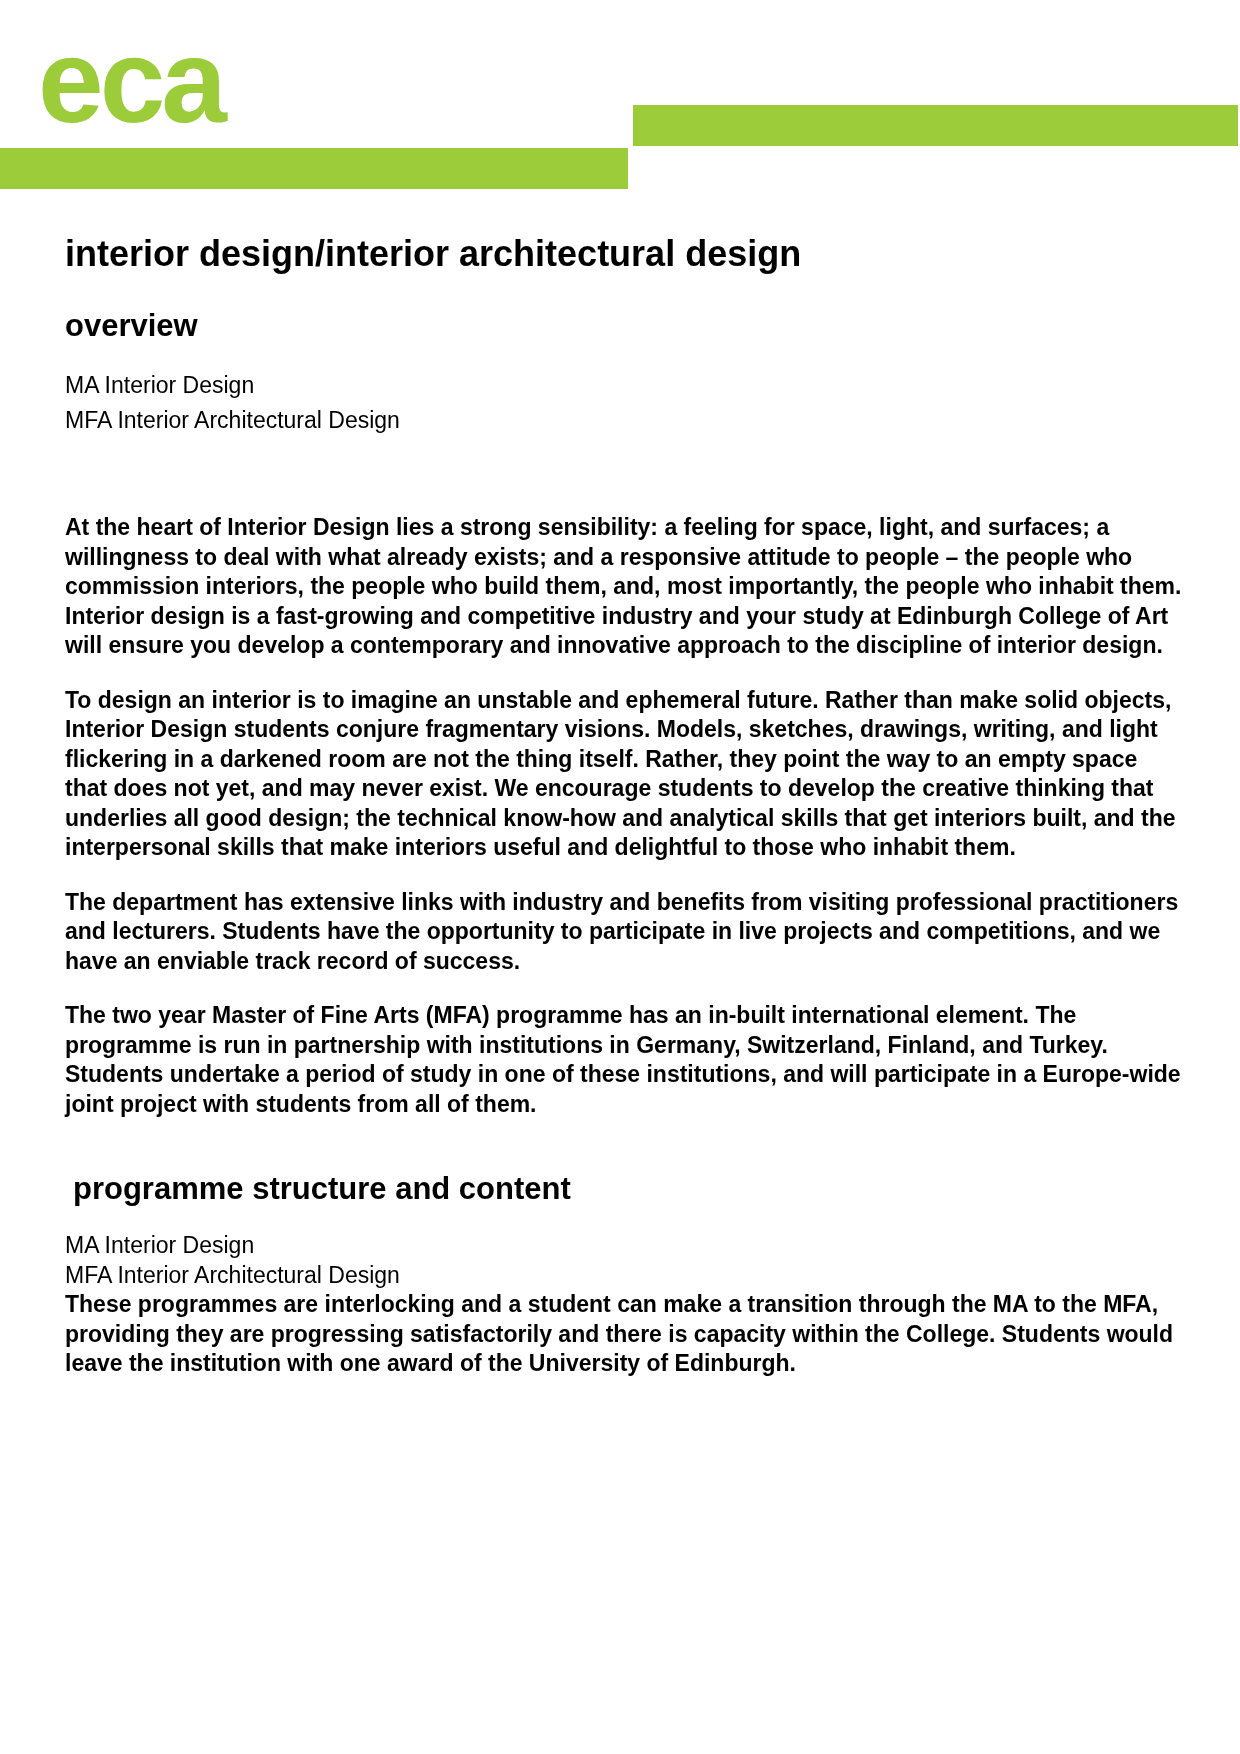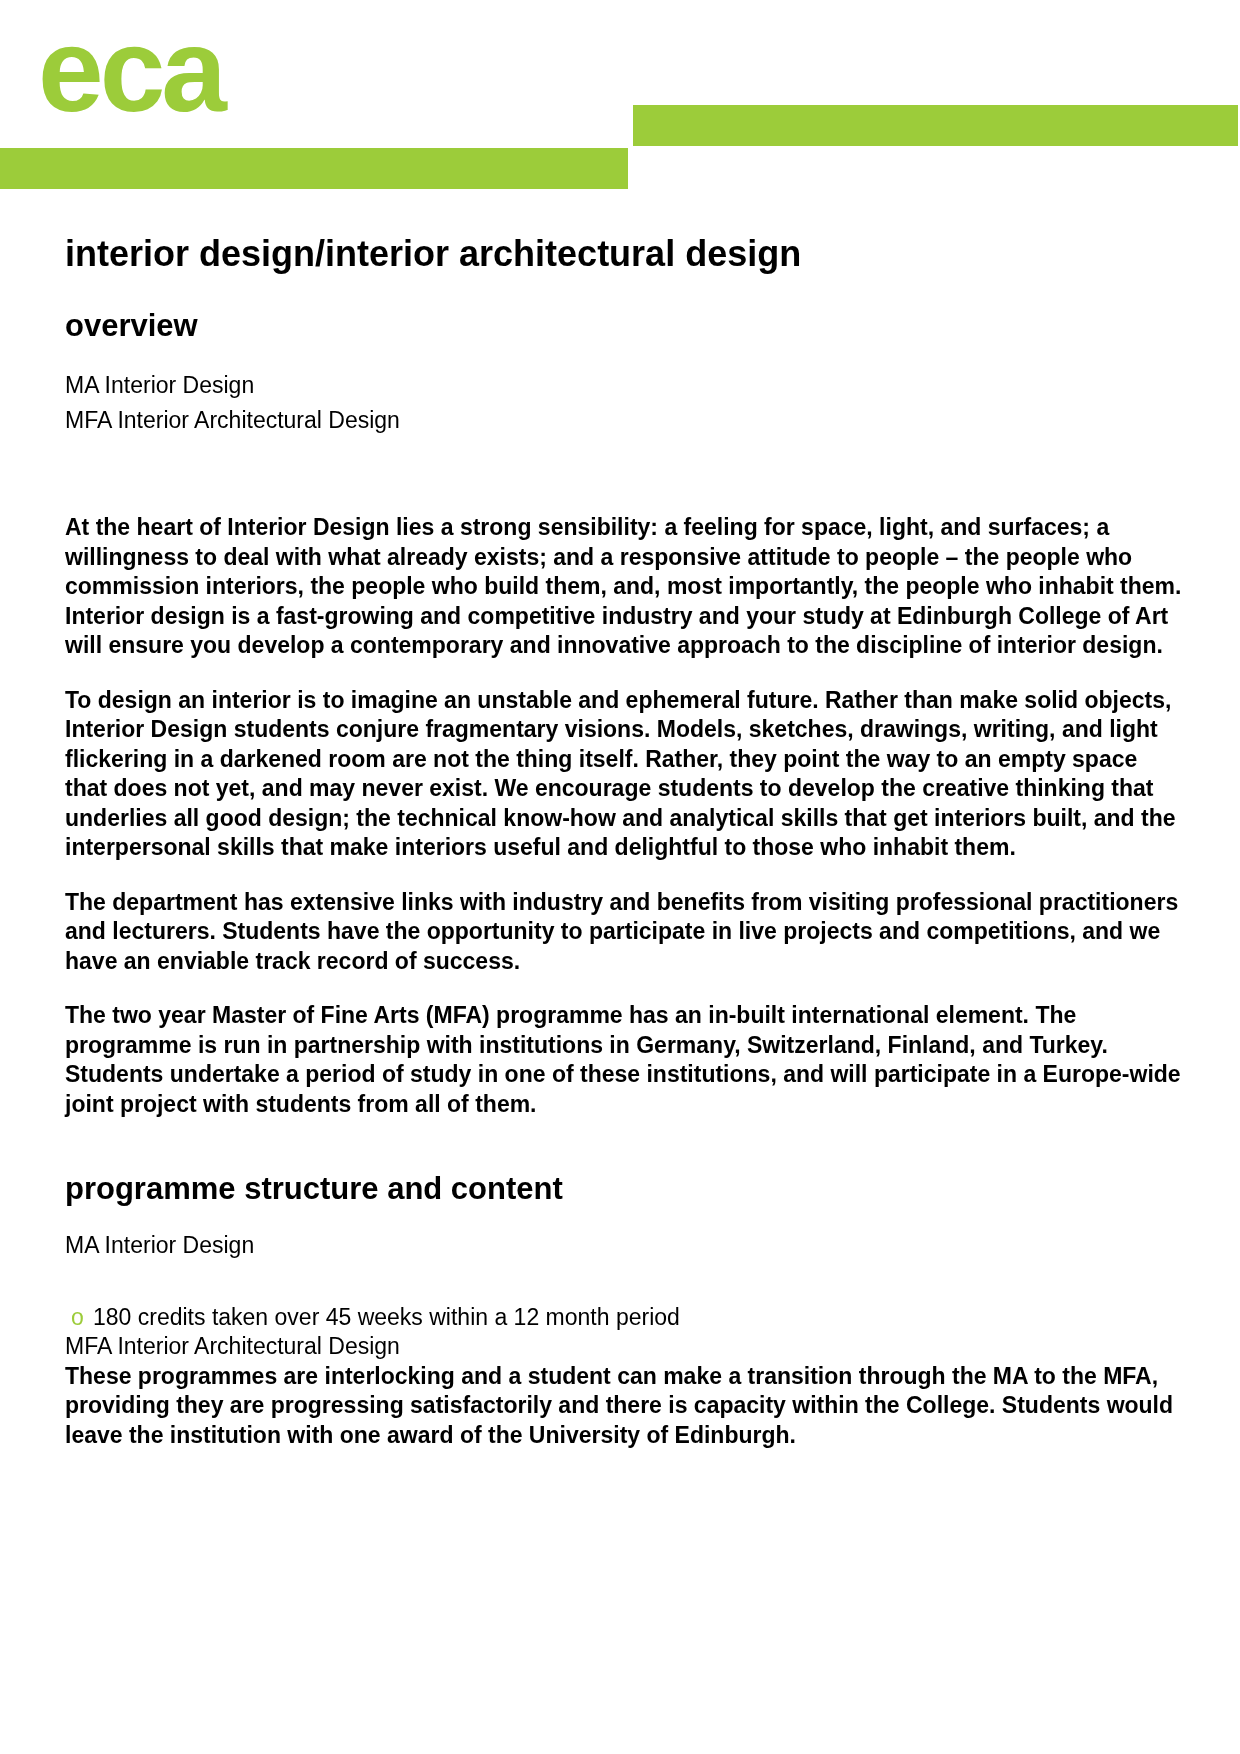--- a/index.html
+++ b/index.html
@@ -1,30 +1,30 @@
 <!DOCTYPE html>
 <html><head>
   <meta charset="utf-8">
   <style>
     html, body { margin: 0; padding: 0; background: #ffffff; }
     body { width: 1240px; height: 1754px; position: relative; overflow: hidden;
            font-family: "Liberation Sans", sans-serif; color: #000; }
-    .logo { position: absolute; left: 38px; top: 11px; font-family: "Liberation Sans", sans-serif;
+    .logo { position: absolute; left: 38px; top: 22px; font-family: "Liberation Sans", sans-serif;
             font-weight: bold; font-size: 118px; line-height: 1; letter-spacing: -4px; }
     .bar-left { position: absolute; left: 0; top: 148px; width: 628px; height: 41px; }
     .bar-right { position: absolute; left: 633px; top: 105px; width: 605px; height: 41px; }
     .content { position: absolute; left: 65px; top: 232px; width: 1120px; }
     .doc-title { font-size: 36px; margin: 0; line-height: 44px; font-weight: bold; }
     .section-heading { font-size: 31px; font-weight: bold; margin: 0; line-height: 40px; }
     .h-overview { margin-top: 30px; }
     .prog-list { margin-top: 22px; font-size: 23px; line-height: 35px; }
     .para { font-size: 23px; line-height: 29.5px; margin: 0; font-weight: bold; }
     .p1 { margin-top: 75px; }
     .p-gap { margin-top: 25px; }
-    .h-structure { margin-top: 50px; }
+    .h-structure { margin-top: 50px; margin-left: 8px; }
     .line { font-size: 23px; line-height: 29.5px; }
     .ma-label { margin-top: 22px; }
     .bullet-row { font-size: 23px; line-height: 29.5px; }
     .b1 { margin-top: 42px; }
     .b2 { margin-top: 41px; }
     .bullet { display: inline-block; width: 22px; padding-left: 6px; }
   </style>
 </head>
 <body>
 
@@ -42,19 +42,16 @@
   </div>
 
   <p class="para p1">At the heart of Interior Design lies a strong sensibility: a feeling for space, light, and surfaces; a willingness to deal with what already exists; and a responsive attitude to people – the people who commission interiors, the people who build them, and, most importantly, the people who inhabit them. Interior design is a fast-growing and competitive industry and your study at Edinburgh College of Art will ensure you develop a contemporary and innovative approach to the discipline of interior design.</p>
   <p class="para p-gap">To design an interior is to imagine an unstable and ephemeral future. Rather than make solid objects, Interior Design students conjure fragmentary visions. Models, sketches, drawings, writing, and light flickering in a darkened room are not the thing itself. Rather, they point the way to an empty space that does not yet, and may never exist. We encourage students to develop the creative thinking that underlies all good design; the technical know-how and analytical skills that get interiors built, and the interpersonal skills that make interiors useful and delightful to those who inhabit them.</p>
   <p class="para p-gap">The department has extensive links with industry and benefits from visiting professional practitioners and lecturers. Students have the opportunity to participate in live projects and competitions, and we have an enviable track record of success.</p>
   <p class="para p-gap">The two year Master of Fine Arts (MFA) programme has an in-built international element. The programme is run in partnership with institutions in Germany, Switzerland, Finland, and Turkey. Students undertake a period of study in one of these institutions, and will participate in a Europe-wide joint project with students from all of them.</p>
 
   <h2 class="section-heading h-structure">programme structure and content</h2>
   <div class="line ma-label">MA Interior Design</div>
 
-  <div class="bullet-row b1">
-    <span class="bullet accent" style="color: rgb(156, 204, 58);">o</span><span>180 credits taken over 45 weeks within a 12 month period</span>
-  </div>
   <div class="line">MFA Interior Architectural Design</div>
 
   <p class="para">These programmes are interlocking and a student can make a transition through the MA to the MFA, providing they are progressing satisfactorily and there is capacity within the College. Students would leave the institution with one award of the University of Edinburgh.</p>
 </div>
 
 </body></html>

